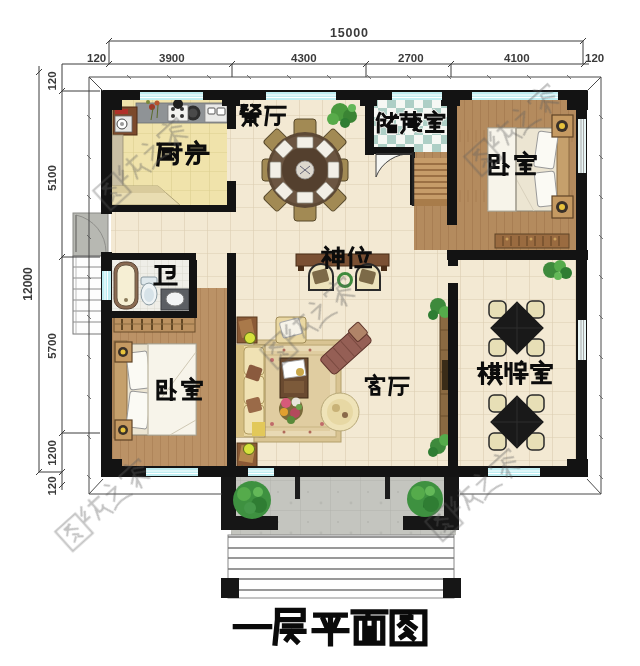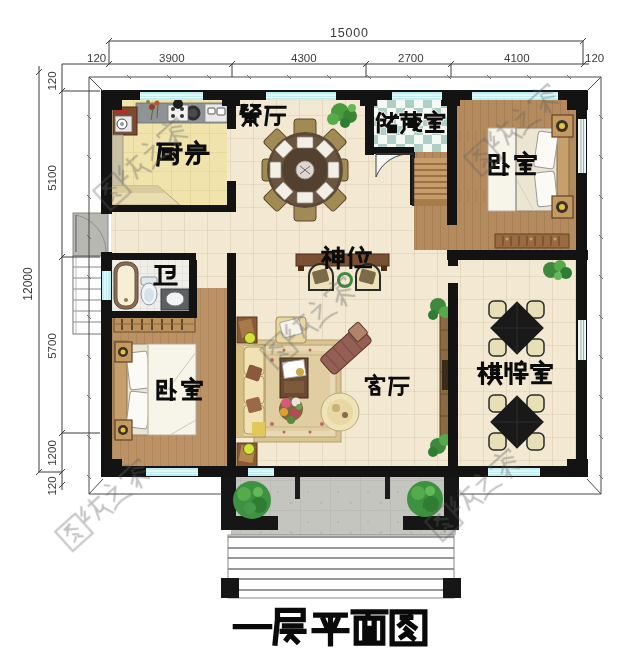--- a/index.html
+++ b/index.html
@@ -1,16 +1,16 @@
 <!DOCTYPE html>
 <html><head>
 <meta charset="utf-8">
 <style>
 html,body{margin:0;padding:0;background:#ffffff;}
-#page{position:relative;width:632px;height:666px;background:#ffffff;overflow:hidden;font-family:"Liberation Sans",sans-serif;}
+#page{position:relative;width:632px;height:666px;background:#ffffff;overflow:hidden;font-family:"Liberation Sans",sans-serif;font-weight:bold;}
 text{font-family:"Liberation Sans",sans-serif;fill:#3a3a3a;}
 </style>
 </head>
 <body>
 <div id="page">
 <svg width="640" height="666" viewBox="0 0 640 666">
 <defs>
 
 <pattern id="tileB" width="23" height="23" patternUnits="userSpaceOnUse">
   <rect width="23" height="23" fill="#f3e9d3"></rect>

